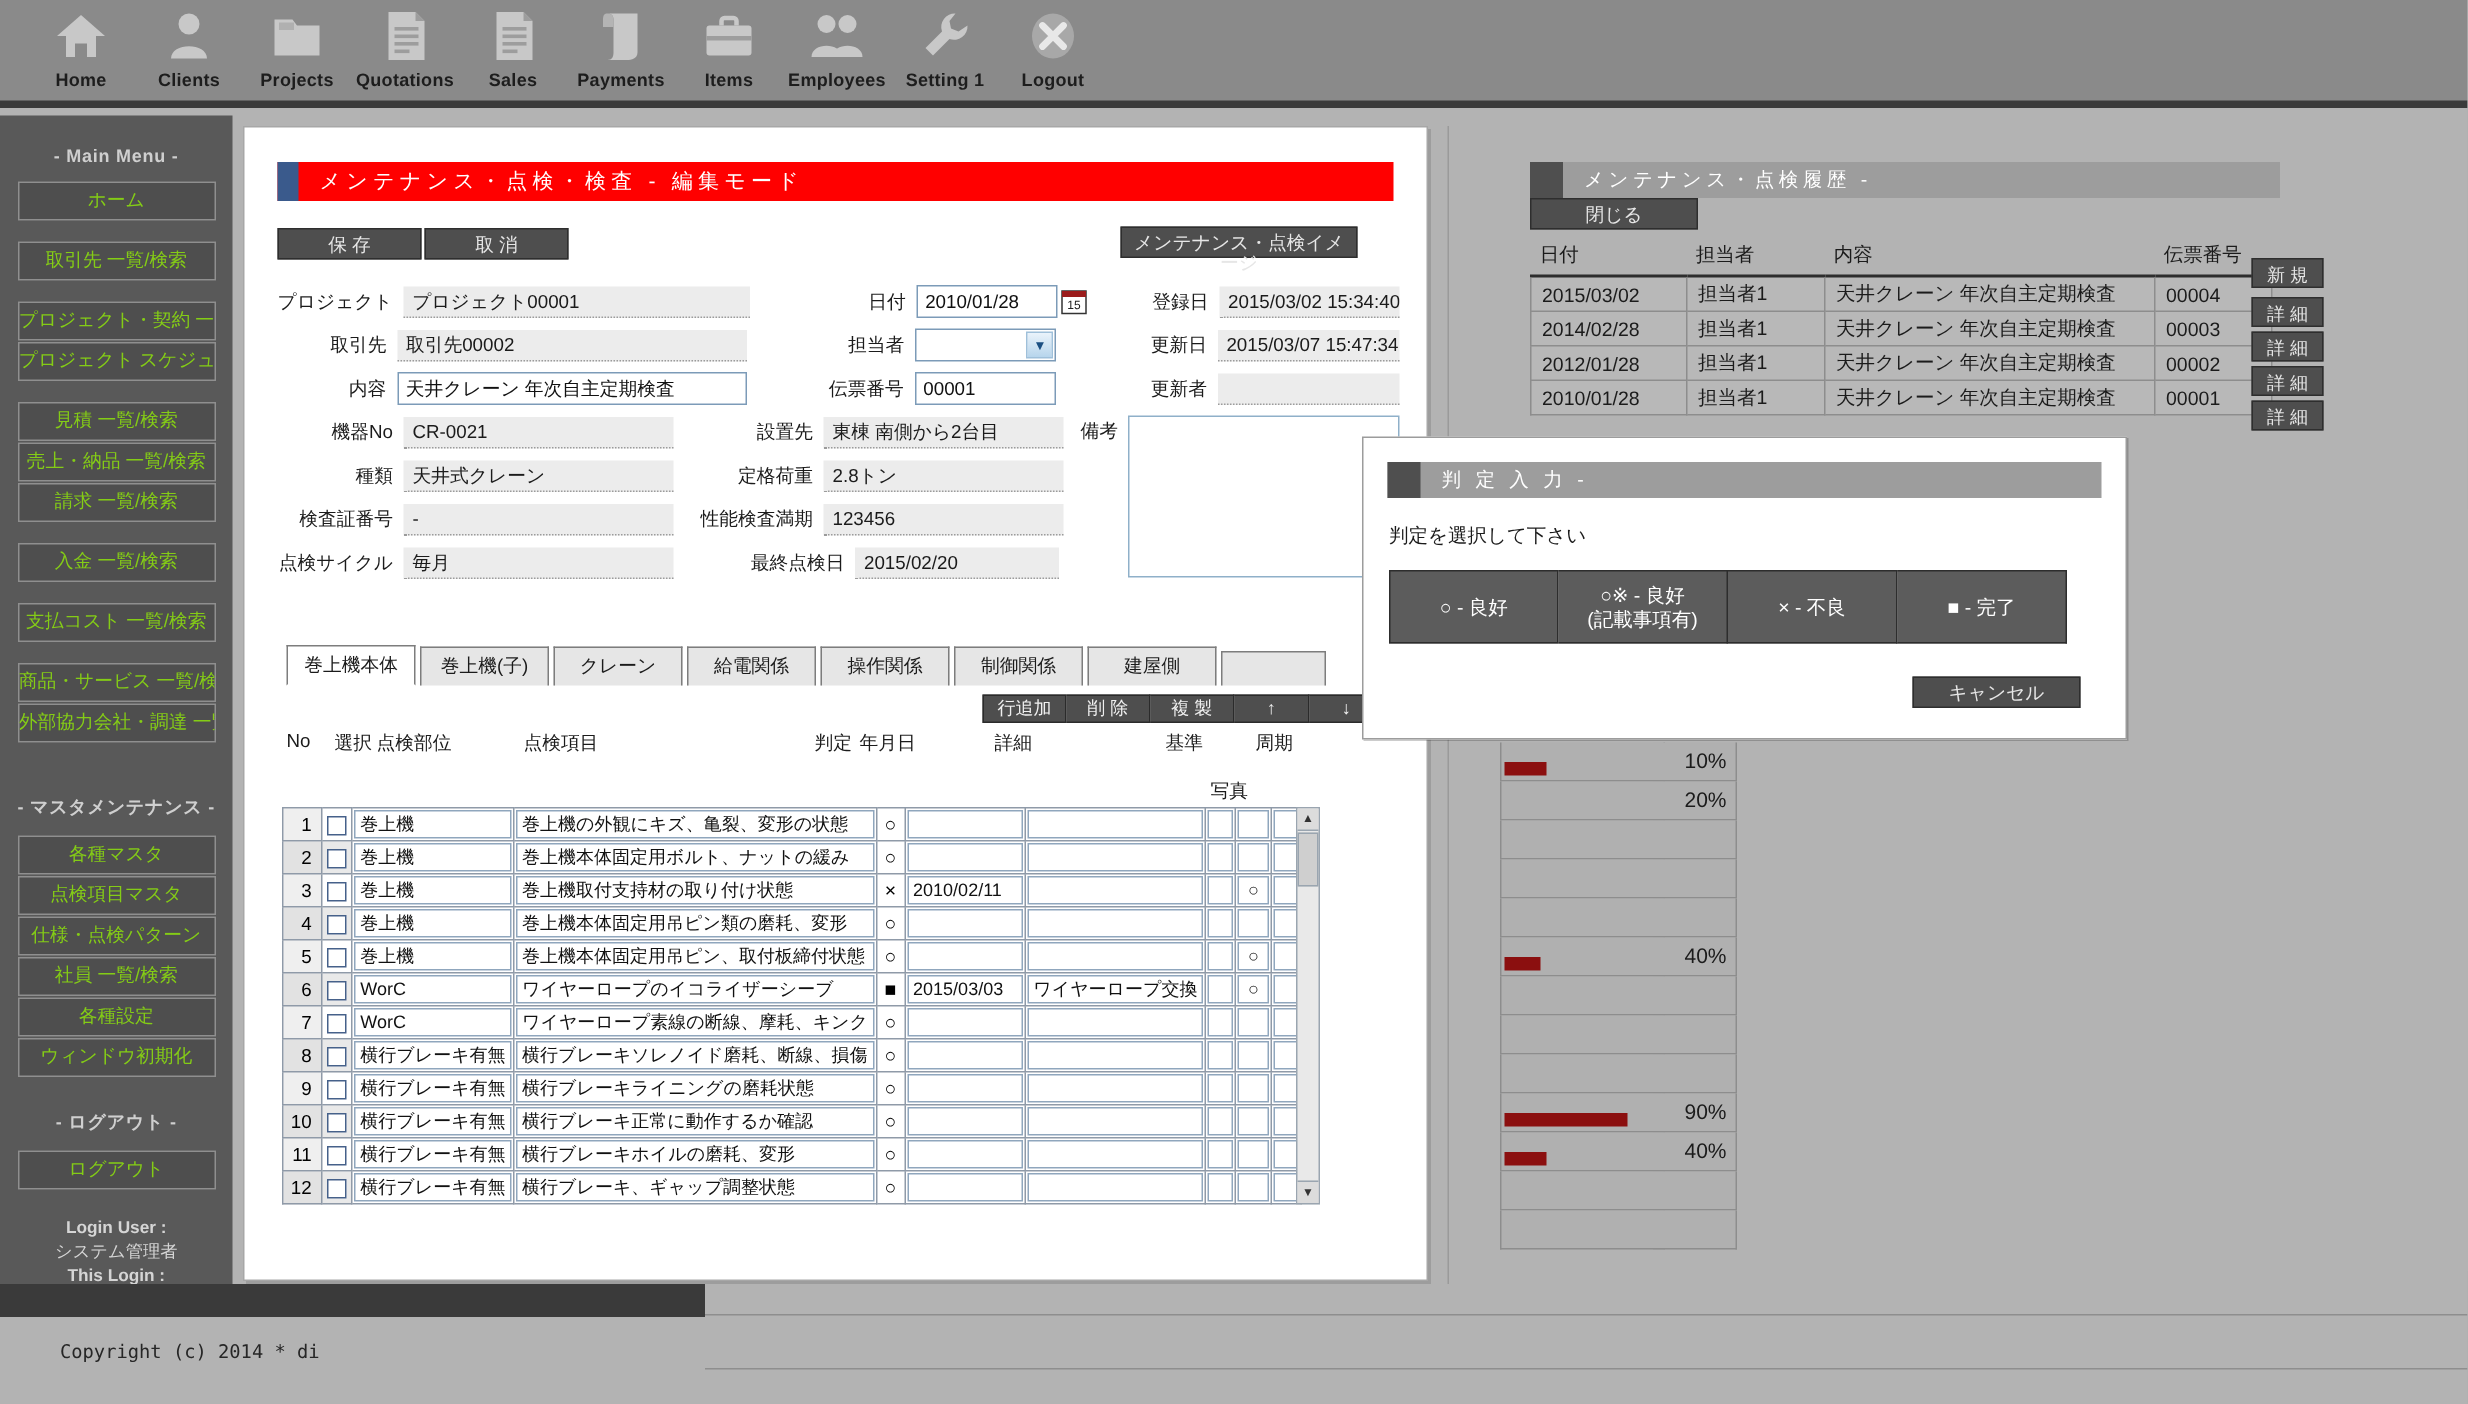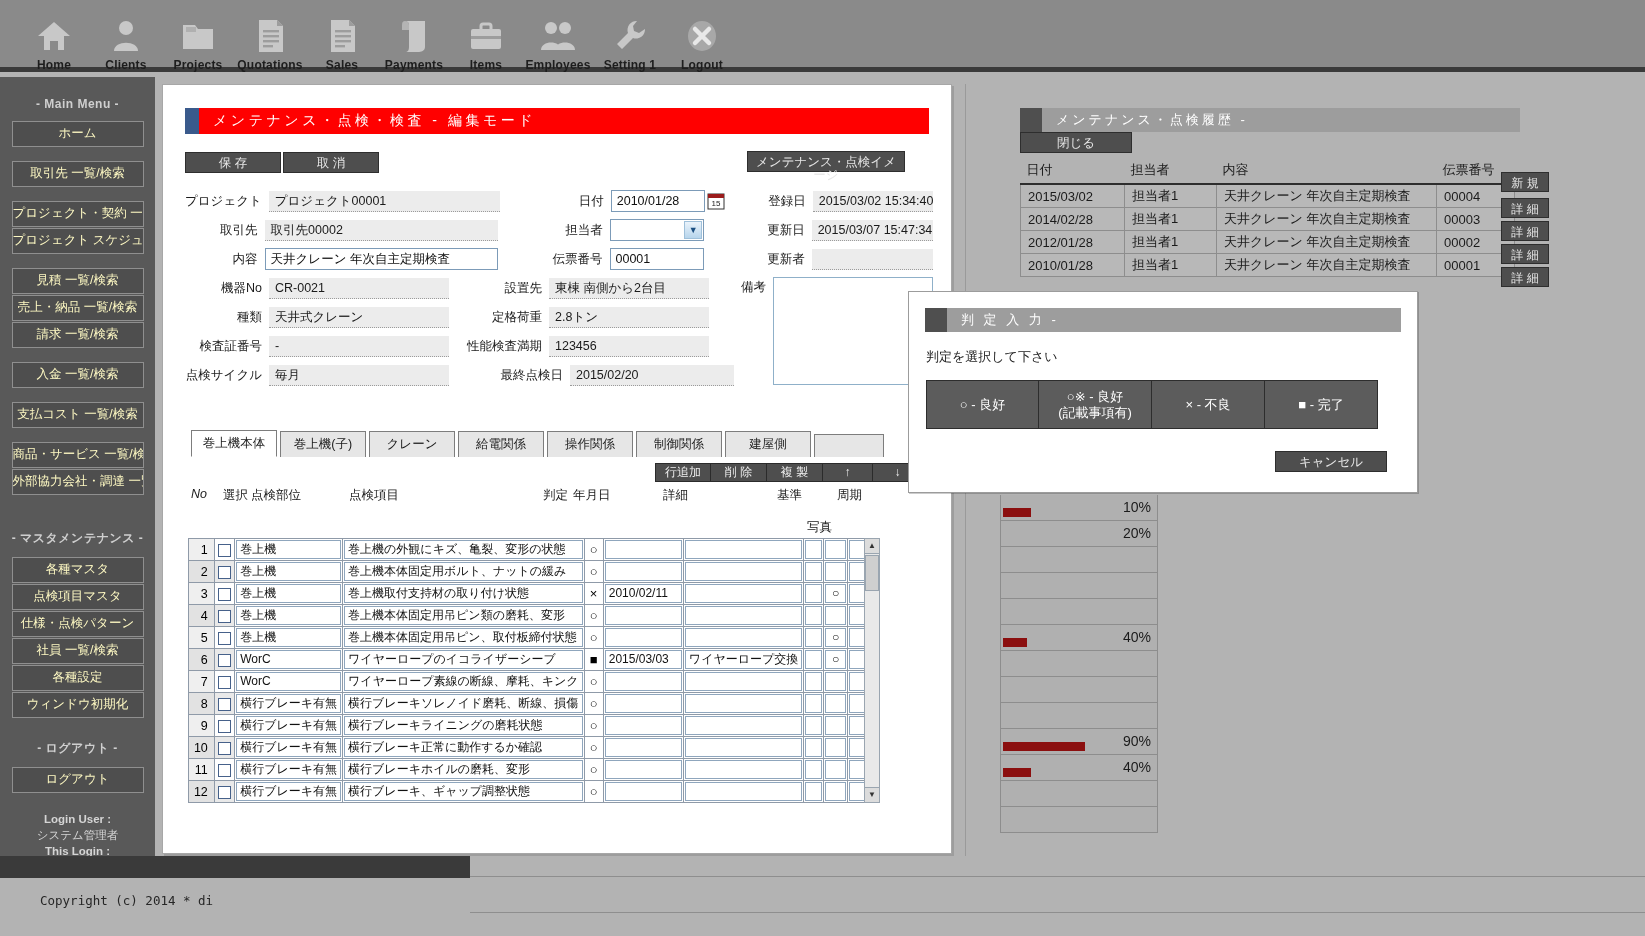--- a/index.html
+++ b/index.html
@@ -14,21 +14,21 @@
   #root { position: relative; width: 1645px; height: 936px; background: #b3b3b3; }
 
   
   .topbar {
     position: absolute; left: 0; top: 0; width: 1645px; height: 72px;
     background: #8a8a8a;
     border-bottom: 5px solid #3a3a3a;
   }
   .topbar-inner { display: flex; align-items: flex-start; padding-left: 18px; gap: 0px; }
   .tb-item {
-    width: 72px; text-align: center; padding-top: 16px; cursor: pointer;
+    width: 72px; text-align: center; padding-top: 4px; cursor: pointer;
   }
   .tb-icon {
     width: 40px; height: 40px; margin: 0 auto 2px auto;
     display: flex; align-items: center; justify-content: center;
   }
   .tb-icon svg { display:block; }
   .tb-label {
     font-size: 12px; font-weight: bold; color: #1d1d1d;
     letter-spacing: .2px; white-space: nowrap;
   }
@@ -39,21 +39,21 @@
     background: #595959;
     padding-top: 12px;
   }
   .side-title {
     color: #cfcfcf; font-size: 12px; font-weight: bold;
     text-align: center; margin: 8px 0 10px 0; letter-spacing: .5px;
   }
   .side-btn {
     display: block; width: 132px; margin: 0 auto 1px auto;
     background: #4e4e4e; border: 1px solid #8f8f8f;
-    color: #fef9c3; font-size: 12.5px; text-align: center;
+    color: #84cc16; font-size: 12.5px; text-align: center;
     padding: 3px 0 4px 0; cursor: pointer; white-space: nowrap;
     overflow: hidden;
   }
   .side-gap { height: 13px; }
   .side-info { color: #d5d5d5; font-size: 11.5px; text-align: center; margin-top: 18px; line-height: 16px; }
   .side-info .b { font-weight: bold; }
 
   
   .bgpanel {
     position: absolute; left: 965px; top: 84px; width: 556px; height: 780px;
@@ -547,21 +547,21 @@
           <div class="frow">
             <div class="flabel" style="width:84px;">検査証番号</div>
             <div class="fval" style="width:180px;">-</div>
             <div class="flabel" style="width:100px;">性能検査満期</div>
             <div class="fval" style="width:160px;">123456</div>
           </div>
           <div class="frow">
             <div class="flabel" style="width:84px;">点検サイクル</div>
             <div class="fval" style="width:180px;">毎月</div>
             <div class="flabel" style="width:121px;">最終点検日</div>
-            <div class="fval" style="width:164px;">2015/02/20</div>
+            <div class="fval" style="width:136px;">2015/02/20</div>
           </div>
         </div>
         <div class="flabel" style="width:50px;padding-top:2px;">備考</div>
         <div class="remarks">
           <span style="display:block;padding:3px 5px;font-size:12.5px;"></span>
           <span class="grip">◢</span>
         </div>
       </div>
     </div>
 
@@ -579,21 +579,21 @@
     <div class="tbl-tools" id="tbl-tools">
         <div class="tool-btn w">行追加</div>
         <div class="tool-btn w">削 除</div>
         <div class="tool-btn w">複 製</div>
         <div class="tool-btn">↑</div>
         <div class="tool-btn">↓</div>
       </div>
 
     <div class="gridwrap">
       <div class="ghead" id="grid-head">
-          <span style="width: 32px; display: inline-block; padding-left: 3px; font-style: italic;">No</span>
+          <span style="width: 32px; display: inline-block; padding-left: 3px;">No</span>
           <span style="width: 28px; display: inline-block; padding-left: 3px;">選択</span>
           <span style="width: 98px; display: inline-block; padding-left: 3px;">点検部位</span>
           <span style="width: 194px; display: inline-block; padding-left: 3px;">点検項目</span>
           <span style="width: 30px; display: inline-block; padding-left: 3px;">判定</span>
           <span style="width: 90px; display: inline-block; padding-left: 3px;">年月日</span>
           <span style="width: 114px; display: inline-block; padding-left: 3px;">詳細</span>
           <span style="width: 30px; display: inline-block; padding-left: 3px;">基準</span>
           <span style="width: 30px; display: inline-block; padding-left: 3px; margin-top: 32px;">写真</span>
           <span style="width: 30px; display: inline-block; padding-left: 3px;">周期</span>
         </div>

